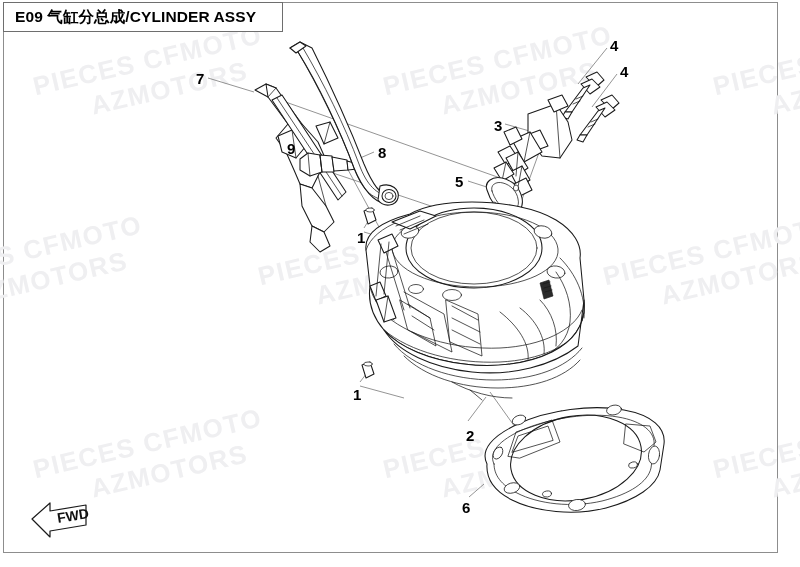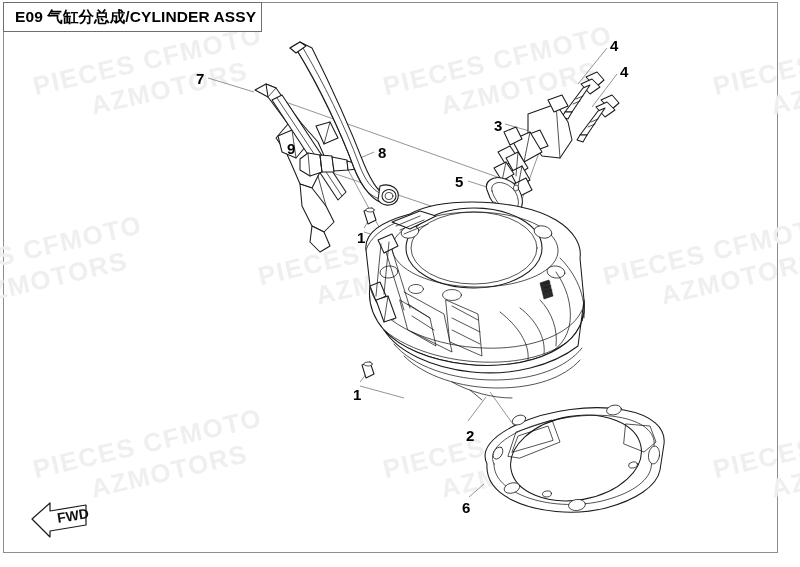--- a/index.html
+++ b/index.html
@@ -27,21 +27,21 @@
     border: 1px solid #8d8d8d;
     box-sizing: border-box;
     background: transparent;
     pointer-events: none;
   }
   
   #title-box {
     position: absolute;
     left: 3px;
     top: 2px;
-    width: 259px;
+    width: 280px;
     height: 30px;
     border: 1px solid #6e6e6e;
     box-sizing: border-box;
     background: #ffffff;
     display: flex;
     align-items: center;
     padding-left: 11px;
     z-index: 40;
   }
   #title-text {

